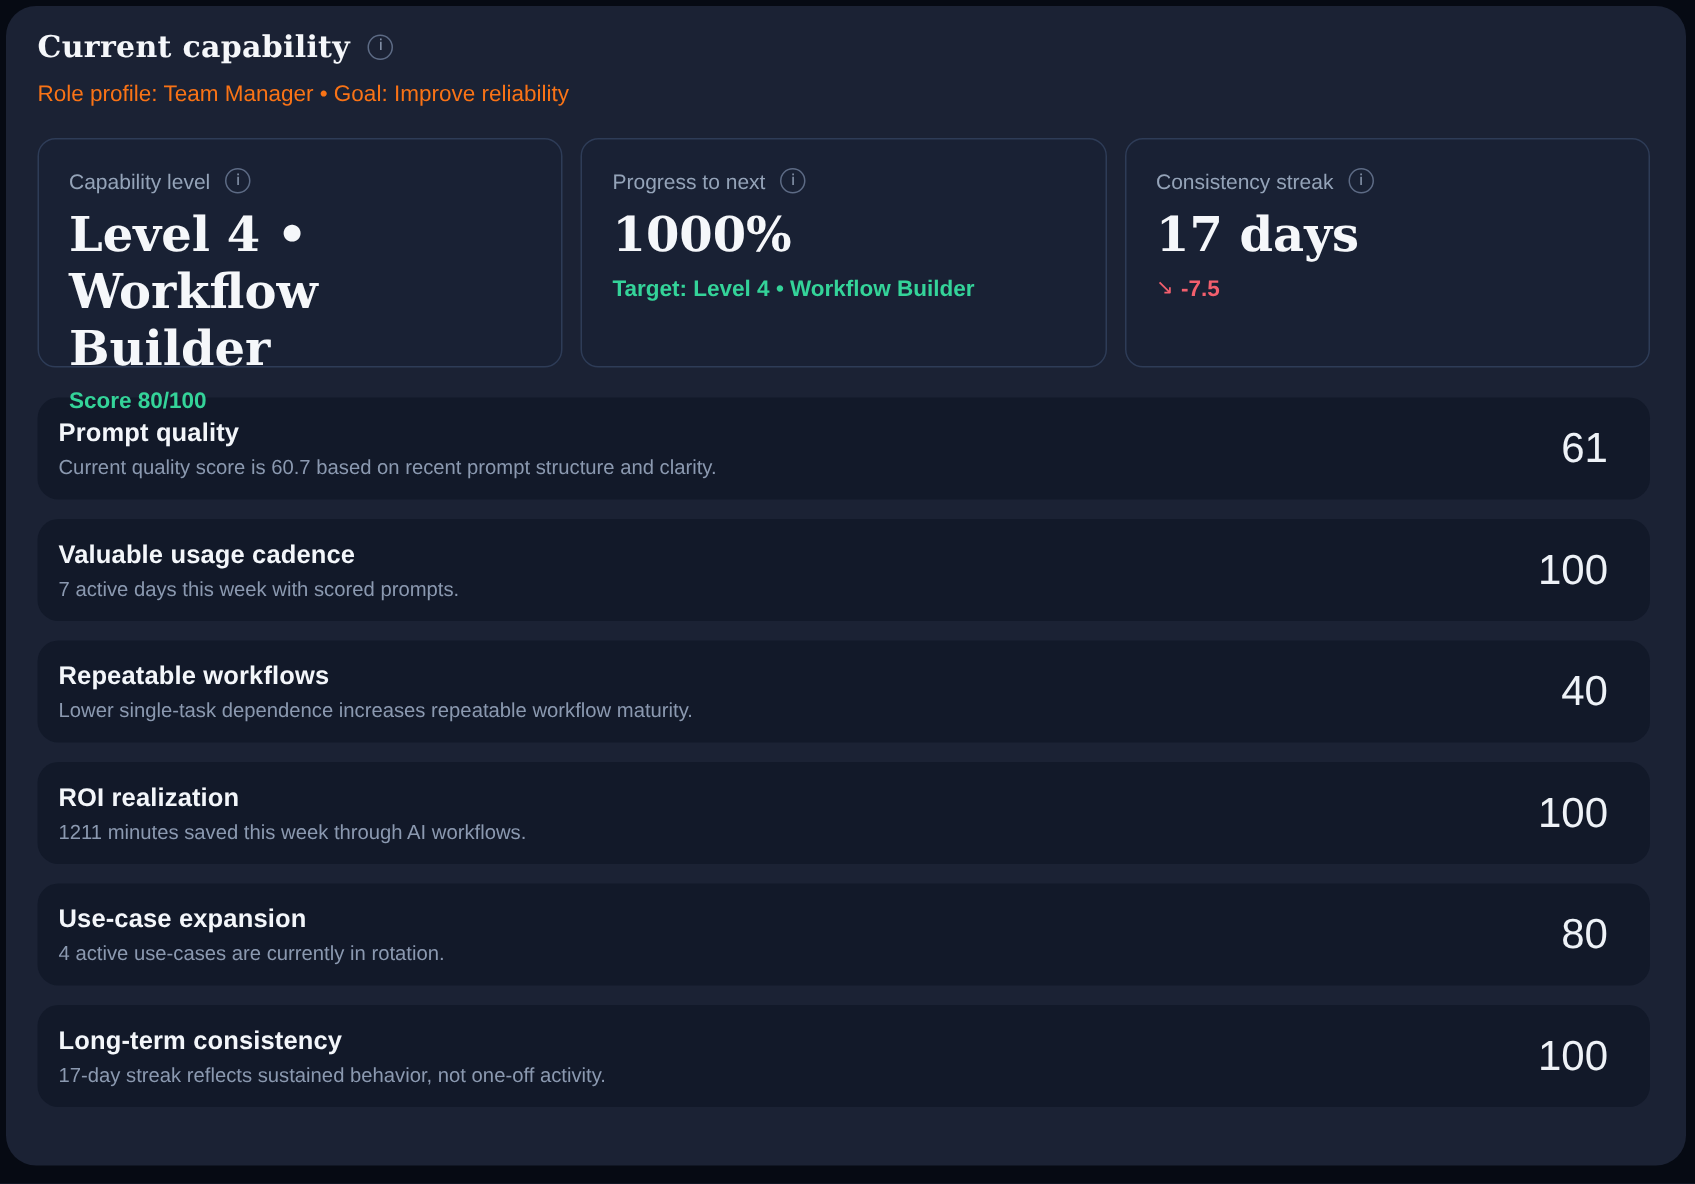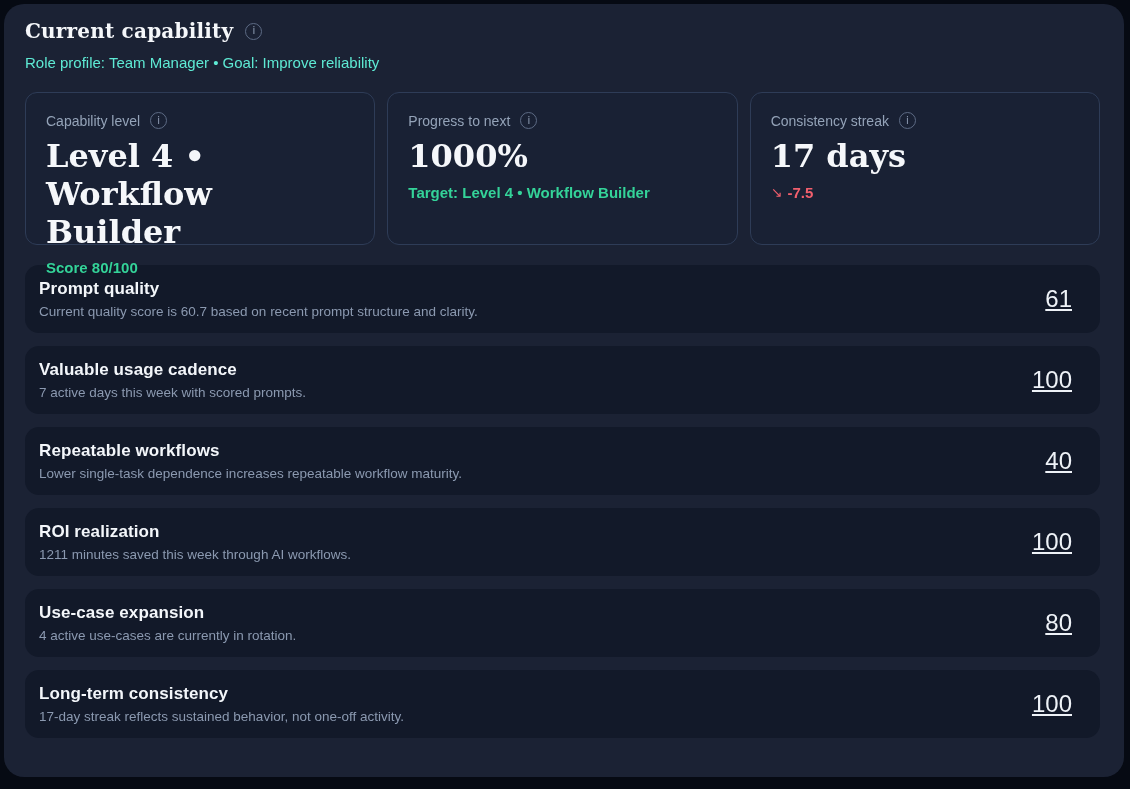--- a/index.html
+++ b/index.html
@@ -19,21 +19,21 @@
   .hdr-title{
     font-family:"DejaVu Serif","Liberation Serif",serif;
     font-weight:700;font-size:20px;color:#f5f7fa;letter-spacing:.2px;
   }
   .info-icon{
     display:inline-flex;align-items:center;justify-content:center;
     width:15px;height:15px;border:1.5px solid #5d6b85;border-radius:50%;
     font-size:10px;line-height:1;color:#93a1b8;flex:0 0 auto;
     font-family:"DejaVu Sans",sans-serif;cursor:default;
   }
-  .hdr-sub{margin-top:11px;font-size:15px;color:#5eead4;}
+  .hdr-sub{margin-top:11px;font-size:15px;color:#f97316;}
   
   .cards{display:flex;gap:12px;margin-top:21px;}
   .card{
     flex:1 1 0;height:153px;box-sizing:border-box;
     background:#192134;border:1px solid #2e3c57;border-radius:12px;
     padding:19px 20px;
   }
   .card-label-row{display:flex;align-items:center;gap:10px;}
   .card-label{font-size:14px;color:#94a3b8;}
   .card-value{
@@ -50,21 +50,21 @@
   .metrics{margin-top:20px;}
   .metric-row{
     display:flex;align-items:center;justify-content:space-between;
     background:#121929;border-radius:14px;
     min-height:68px;box-sizing:border-box;
     padding:12px 28px 12px 14px;margin-bottom:13px;
   }
   .metric-left{min-width:0;}
   .metric-title{font-size:17px;font-weight:700;color:#f3f6fa;letter-spacing:.1px;}
   .metric-desc{margin-top:5px;font-size:13.5px;color:#8b99b0;}
-  .metric-value{font-size:24px;color:#eef2f7;flex:0 0 auto;margin-left:24px;text-decoration:underline;}
+  .metric-value{font-size:28px;color:#eef2f7;flex:0 0 auto;margin-left:24px;}
 </style>
 </head>
 <body>
 
 <div class="panel">
 
   <div>
     <div class="hdr-title-row">
       <span class="hdr-title">Current capability</span>
       <span class="info-icon">i</span>

